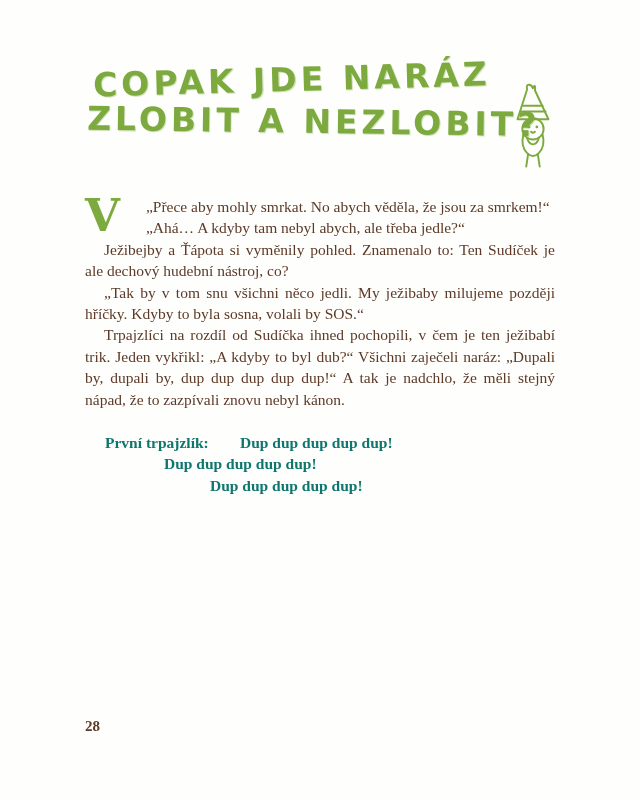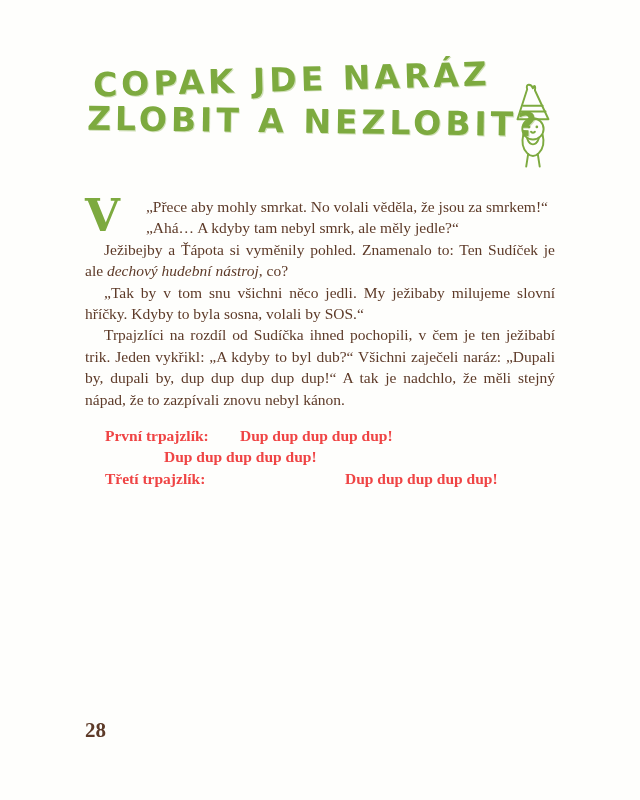--- a/index.html
+++ b/index.html
@@ -52,46 +52,46 @@
   .ind { text-indent: 19px; }
   .dropcap {
     float: left;
     font-family: "DejaVu Serif", serif;
     font-weight: bold;
     color: #7daa3f;
     font-size: 45px;
     line-height: 37px;
     margin: 1px 7px 0 0;
   }
-  .it { font-style: italic; }
+  .it { }
   
   .green { color: #6f9e3b; }
   .aside-intro { margin-top: 13px !important; }
   .chant-rows {
-    margin: 15px 0 11px 0;
+    margin: 22px 0 11px 0;
     font-weight: bold;
-    color: #ef4444;
+    color: #0f766e;
   }
   .chant-row {
     display: flex;
     padding-left: 20px;
     font-size: 15.5px;
     line-height: 21.4px;
   }
   .chant-row .singer { width: 135px; flex: none; }
   .chant-row.s0 .chant { margin-left: 0; }
   .chant-row.s1 .chant { margin-left: 59px; }
   .chant-row.s2 .chant { margin-left: 105px; }
   .aside-outro { font-weight: bold; }
   
   .page-number {
     position: absolute;
     left: 85px;
     top: 718px;
-    font-size: 21px;
+    font-size: 15px;
     font-weight: bold;
     color: #5d3a28;
   }
 </style>
 </head>
 <body>
 
 <div class="page">
 
   <div class="title-wrap">
@@ -116,37 +116,36 @@
           <path d="M26 76 L24 89 M36 76 L38 89"></path>
         </g>
       </svg>
     </div>
   </div>
 
   <div class="body-text">
     <p>
       <span class="dropcap">V</span>
     </p>
-    <p class="ind">„Přece aby mohly smrkat. No volali věděla, že jsou za smrkem!“</p>
-    <p class="ind">„Ahá… A kdyby tam nebyl smrk, ale měly jedle?“</p>
+    <p class="ind">„Přece aby mohly smrkat. No abych věděla, že jsou za smrkem!“</p>
+    <p class="ind">„Ahá… A kdyby tam nebyl abych, ale třeba jedle?“</p>
     <p class="ind"><span>Ježibejby a Ťápota si vyměnily pohled. Znamenalo to: Ten Sudíček je ale </span><span class="it">dechový hudební nástroj</span><span>, co?</span></p>
-    <p class="ind">„Tak by v tom snu všichni něco jedli. My ježibaby milujeme slovní hříčky. Kdyby to byla sosna, volali by SOS.“</p>
+    <p class="ind">„Tak by v tom snu všichni něco jedli. My ježibaby milujeme později hříčky. Kdyby to byla sosna, volali by SOS.“</p>
     <p class="ind">Trpajzlíci na rozdíl od Sudíčka ihned pochopili, v čem je ten ježibabí trik. Jeden vykřikl: „A kdyby to byl dub?“ Všichni zaječeli naráz: „Dupali by, dupali by, dup dup dup dup dup!“ A tak je nadchlo, že měli stejný nápad, že to zazpívali znovu nebyl kánon.</p>
 
 
     <div class="chant-rows">
       <div class="chant-row s0">
         <span class="singer">První trpajzlík:</span>
         <span class="chant">Dup dup dup dup dup!</span>
       </div>
       <div class="chant-row s1">
         <span class="chant">Dup dup dup dup dup!</span>
       </div>
       <div class="chant-row s2">
-        <span class="singer">Třetí trpajzlík:</span>
         <span class="chant">Dup dup dup dup dup!</span>
       </div>
     </div>
 
   </div>
 
   <div class="page-number">28</div>
 
 </div>
 

